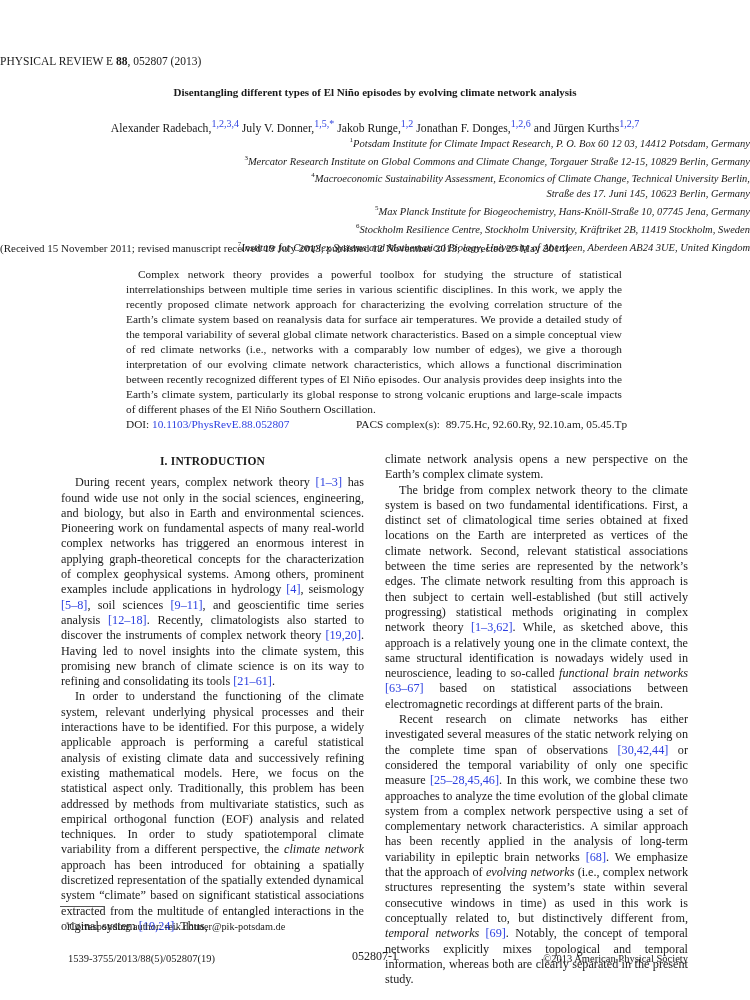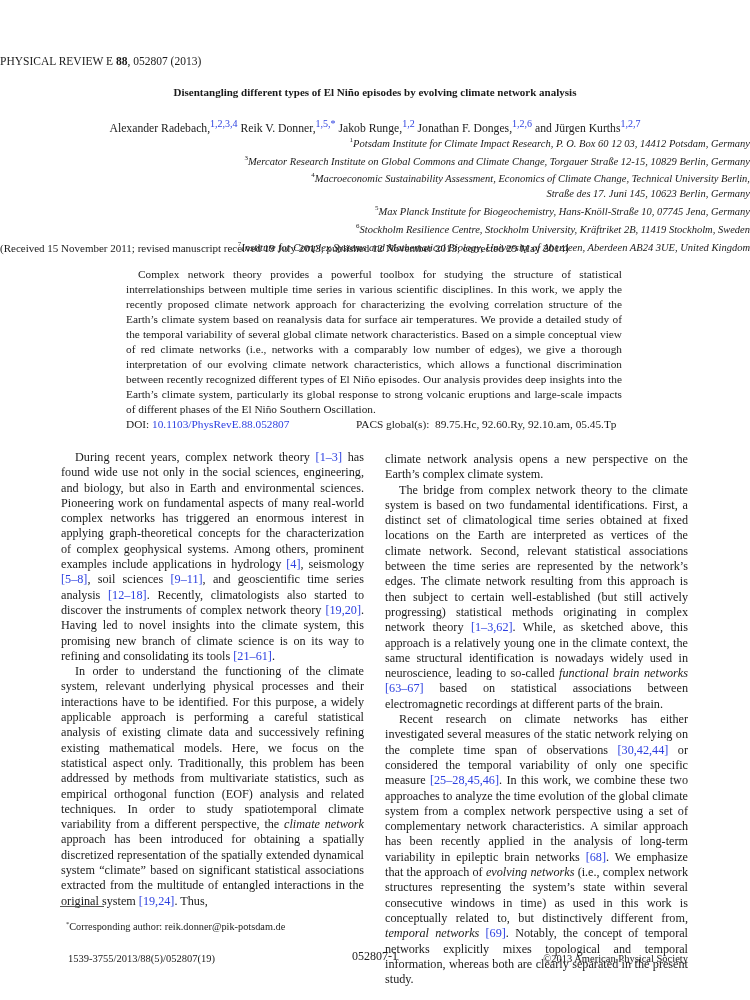--- a/index.html
+++ b/index.html
@@ -32,45 +32,46 @@
 </head>
 <body>
 
 <div id="journal">
   <span>PHYSICAL REVIEW E</span>
   <b>88</b><span>, 052807 (2013)</span>
 </div>
 
 <div id="title">Disentangling different types of El Niño episodes by evolving climate network analysis</div>
 
-<div id="authors"><span>Alexander Radebach,</span><sup>1,2,3,4</sup><span> Reik V. Donner,</span><sup>1,5,*</sup><span> Jakob Runge,</span><sup>1,2</sup><span> Jonathan F. Donges,</span><sup>1,2,6</sup><span> and Jürgen Kurths</span><sup>1,2,7</sup></div>
+<div id="authors"><span>Alexander Radebach,</span><sup>1,2,3,4</sup><span> July V. Donner,</span><sup>1,5,*</sup><span> Jakob Runge,</span><sup>1,2</sup><span> Jonathan F. Donges,</span><sup>1,2,6</sup><span> and Jürgen Kurths</span><sup>1,2,7</sup></div>
 
 <div id="affils">
     <div><sup>1</sup><span>Potsdam Institute for Climate Impact Research, P. O. Box 60 12 03, 14412 Potsdam, Germany</span></div>
     <div><sup>3</sup><span>Mercator Research Institute on Global Commons and Climate Change, Torgauer Straße 12-15, 10829 Berlin, Germany</span></div>
     <div><sup>4</sup><span>Macroeconomic Sustainability Assessment, Economics of Climate Change, Technical University Berlin,</span></div>
     <div><span>Straße des 17. Juni 145, 10623 Berlin, Germany</span></div>
     <div><sup>5</sup><span>Max Planck Institute for Biogeochemistry, Hans-Knöll-Straße 10, 07745 Jena, Germany</span></div>
     <div><sup>6</sup><span>Stockholm Resilience Centre, Stockholm University, Kräftriket 2B, 11419 Stockholm, Sweden</span></div>
     <div><sup>7</sup><span>Institute for Complex Systems and Mathematical Biology, University of Aberdeen, Aberdeen AB24 3UE, United Kingdom</span></div>
   </div>
 
 <div id="dates">(Received 15 November 2011; revised manuscript received 19 July 2013; published 12 November 2013; corrected 29 May 2014)</div>
 
 <div id="abstract">Complex network theory provides a powerful toolbox for studying the structure of statistical interrelationships between multiple time series in various scientific disciplines. In this work, we apply the recently proposed climate network approach for characterizing the evolving correlation structure of the Earth’s climate system based on reanalysis data for surface air temperatures. We provide a detailed study of the temporal variability of several global climate network characteristics. Based on a simple conceptual view of red climate networks (i.e., networks with a comparably low number of edges), we give a thorough interpretation of our evolving climate network characteristics, which allows a functional discrimination between recently recognized different types of El Niño episodes. Our analysis provides deep insights into the Earth’s climate system, particularly its global response to strong volcanic eruptions and large-scale impacts of different phases of the El Niño Southern Oscillation.</div>
 
 <div id="doi">
   <span>DOI: </span><a>10.1103/PhysRevE.88.052807</a>
 </div>
 
 <div id="pacs">
-  <span>PACS global(s):</span>&nbsp; <span>89.75.Hc, 92.60.Ry, 92.10.am, 05.45.Tp</span>
+  <span>PACS complex(s):</span>&nbsp; <span>89.75.Hc, 92.60.Ry, 92.10.am, 05.45.Tp</span>
 </div>
 
 <div id="colL" class="col">
+  <h2>I. INTRODUCTION</h2>
   <div id="colL-body">
       <p>During recent years, complex network theory <a class="ref">[1–3]</a> has found wide use not only in the social sciences, engineering, and biology, but also in Earth and environmental sciences. Pioneering work on fundamental aspects of many real-world complex networks has triggered an enormous interest in applying graph-theoretical concepts for the characterization of complex geophysical systems. Among others, prominent examples include applications in hydrology <a class="ref">[4]</a>, seismology <a class="ref">[5–8]</a>, soil sciences <a class="ref">[9–11]</a>, and geoscientific time series analysis <a class="ref">[12–18]</a>. Recently, climatologists also started to discover the instruments of complex network theory <a class="ref">[19,20]</a>. Having led to novel insights into the climate system, this promising new branch of climate science is on its way to refining and consolidating its tools <a class="ref">[21–61]</a>.</p>
       <p>In order to understand the functioning of the climate system, relevant underlying physical processes and their interactions have to be identified. For this purpose, a widely applicable approach is performing a careful statistical analysis of existing climate data and successively refining existing mathematical models. Here, we focus on the statistical aspect only. Traditionally, this problem has been addressed by methods from multivariate statistics, such as empirical orthogonal function (EOF) analysis and related techniques. In order to study spatiotemporal climate variability from a different perspective, the <em>climate network</em> approach has been introduced for obtaining a spatially discretized representation of the spatially extended dynamical system “climate” based on significant statistical associations extracted from the multitude of entangled interactions in the original system <a class="ref">[19,24]</a>. Thus,</p>
     </div>
 </div>
 
 <div id="colR" class="col">
     <p class="noind">climate network analysis opens a new perspective on the Earth’s complex climate system.</p>
     <p>The bridge from complex network theory to the climate system is based on two fundamental identifications. First, a distinct set of climatological time series obtained at fixed locations on the Earth are interpreted as vertices of the climate network. Second, relevant statistical associations between the time series are represented by the network’s edges. The climate network resulting from this approach is then subject to certain well-established (but still actively progressing) statistical methods originating in complex network theory <a class="ref">[1–3,62]</a>. While, as sketched above, this approach is a relatively young one in the climate context, the same structural identification is nowadays widely used in neuroscience, leading to so-called <em>functional brain networks</em> <a class="ref">[63–67]</a> based on statistical associations between electromagnetic recordings at different parts of the brain.</p>
     <p>Recent research on climate networks has either investigated several measures of the static network relying on the complete time span of observations <a class="ref">[30,42,44]</a> or considered the temporal variability of only one specific measure <a class="ref">[25–28,45,46]</a>. In this work, we combine these two approaches to analyze the time evolution of the global climate system from a complex network perspective using a set of complementary network characteristics. A similar approach has been recently applied in the analysis of long-term variability in epileptic brain networks <a class="ref">[68]</a>. We emphasize that the approach of <em>evolving networks</em> (i.e., complex network structures representing the system’s state within several consecutive windows in time) as used in this work is conceptually related to, but distinctively different from, <em>temporal networks</em> <a class="ref">[69]</a>. Notably, the concept of temporal networks explicitly mixes topological and temporal information, whereas both are clearly separated in the present study.</p>

